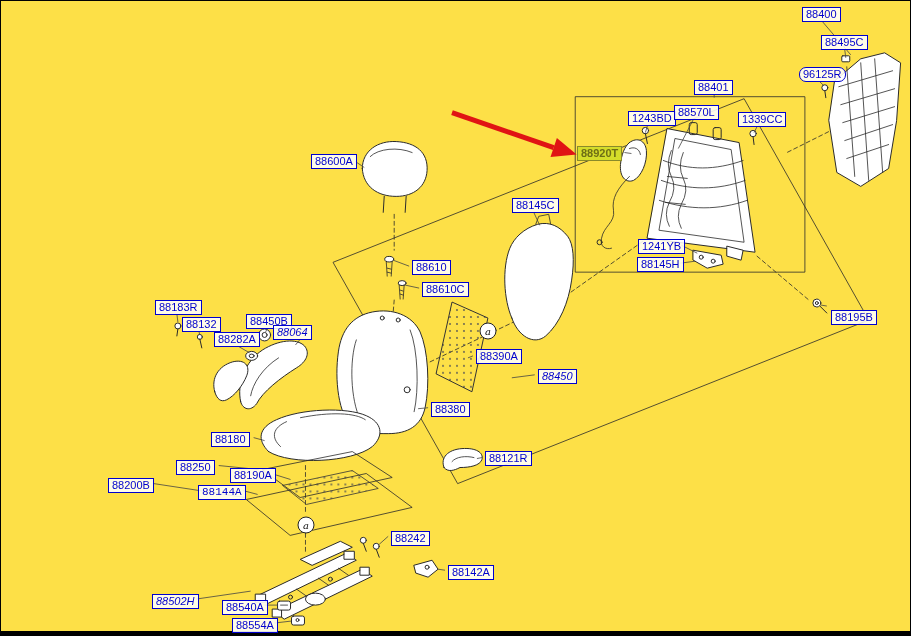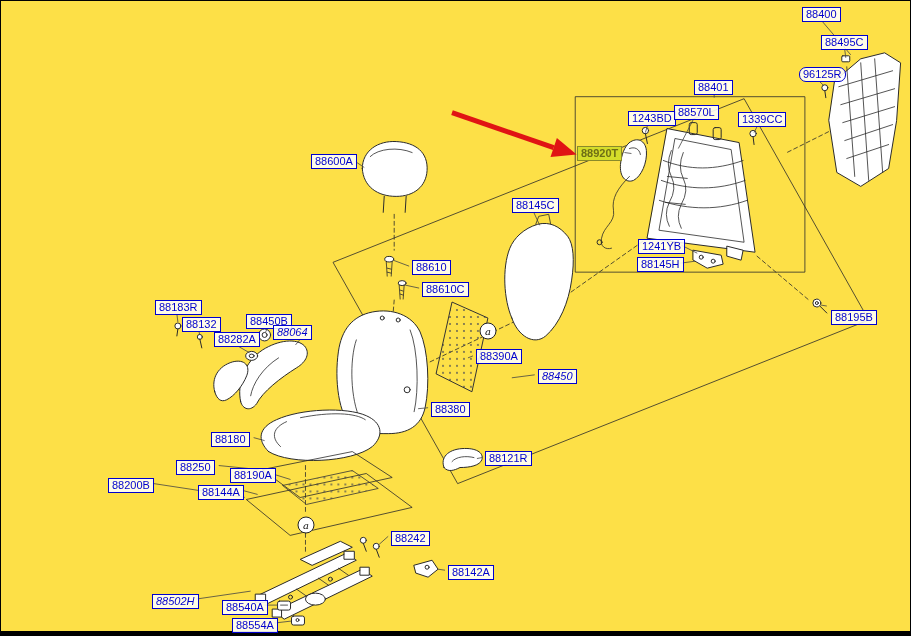--- a/index.html
+++ b/index.html
@@ -269,21 +269,21 @@
       <div class="callout" style="left: 245px; top: 313px;">88450B</div>
       <div class="callout" style="left: 213px; top: 331px;">88282A</div>
       <div class="callout" style="left: 272px; top: 324px; font-style: italic;">88064</div>
       <div class="callout" style="left: 475px; top: 348px;">88390A</div>
       <div class="callout" style="left: 537px; top: 368px; font-style: italic;">88450</div>
       <div class="callout" style="left: 430px; top: 401px;">88380</div>
       <div class="callout" style="left: 210px; top: 431px;">88180</div>
       <div class="callout" style="left: 175px; top: 459px;">88250</div>
       <div class="callout" style="left: 229px; top: 467px;">88190A</div>
       <div class="callout" style="left: 107px; top: 477px;">88200B</div>
-      <div class="callout" style="left: 197px; top: 484px;">88144A</div>
+      <div class="callout" style="left: 197px; top: 484px; font-family: Liberation Mono, monospace;">88144A</div>
       <div class="callout" style="left: 484px; top: 450px;">88121R</div>
       <div class="callout" style="left: 390px; top: 530px;">88242</div>
       <div class="callout" style="left: 447px; top: 564px;">88142A</div>
       <div class="callout" style="left: 151px; top: 593px; font-style: italic;">88502H</div>
       <div class="callout" style="left: 221px; top: 599px;">88540A</div>
       <div class="callout" style="left: 231px; top: 617px;">88554A</div>
     </div>
   <div>
       <div class="marker" style="left: 487px; top: 330px;">a</div>
       <div class="marker" style="left: 305px; top: 524px;">a</div>

